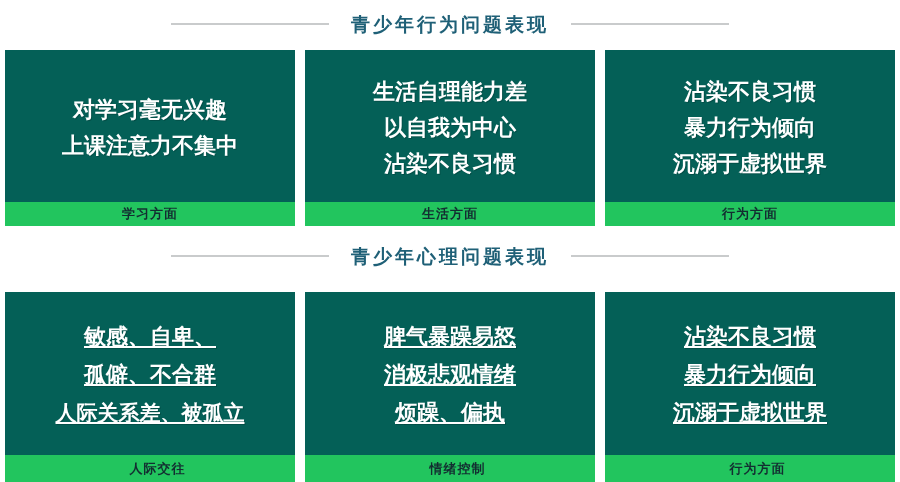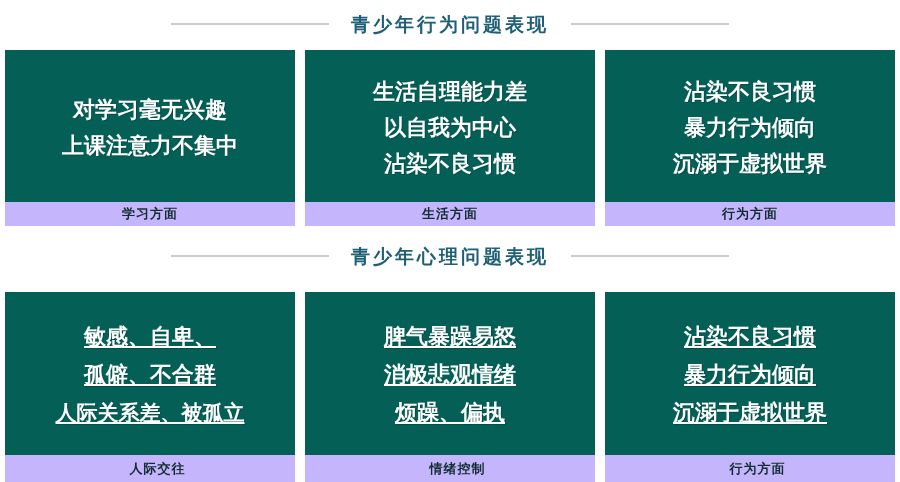--- a/index.html
+++ b/index.html
@@ -101,21 +101,21 @@
     font-size: 21px;
   }
 
   .row-1 .card-body { padding-top: 6px; align-items: center; }
   .row-1 .card-line { margin: 7px 0; }
   .row-2 .card-line { margin: 8px 0; text-decoration: underline; }
 
   .card-footer {
     flex: 0 0 auto;
     height: 24px;
-    background: #c4b5fd;
+    background: #22c55e;
     color: #132e31;
     font-size: 13px;
     font-weight: bold;
     display: flex;
     align-items: center;
     justify-content: center;
     letter-spacing: 1px;
   }
   .row-2 .card-footer { height: 27px; padding-left: 15px; }
 </style>

